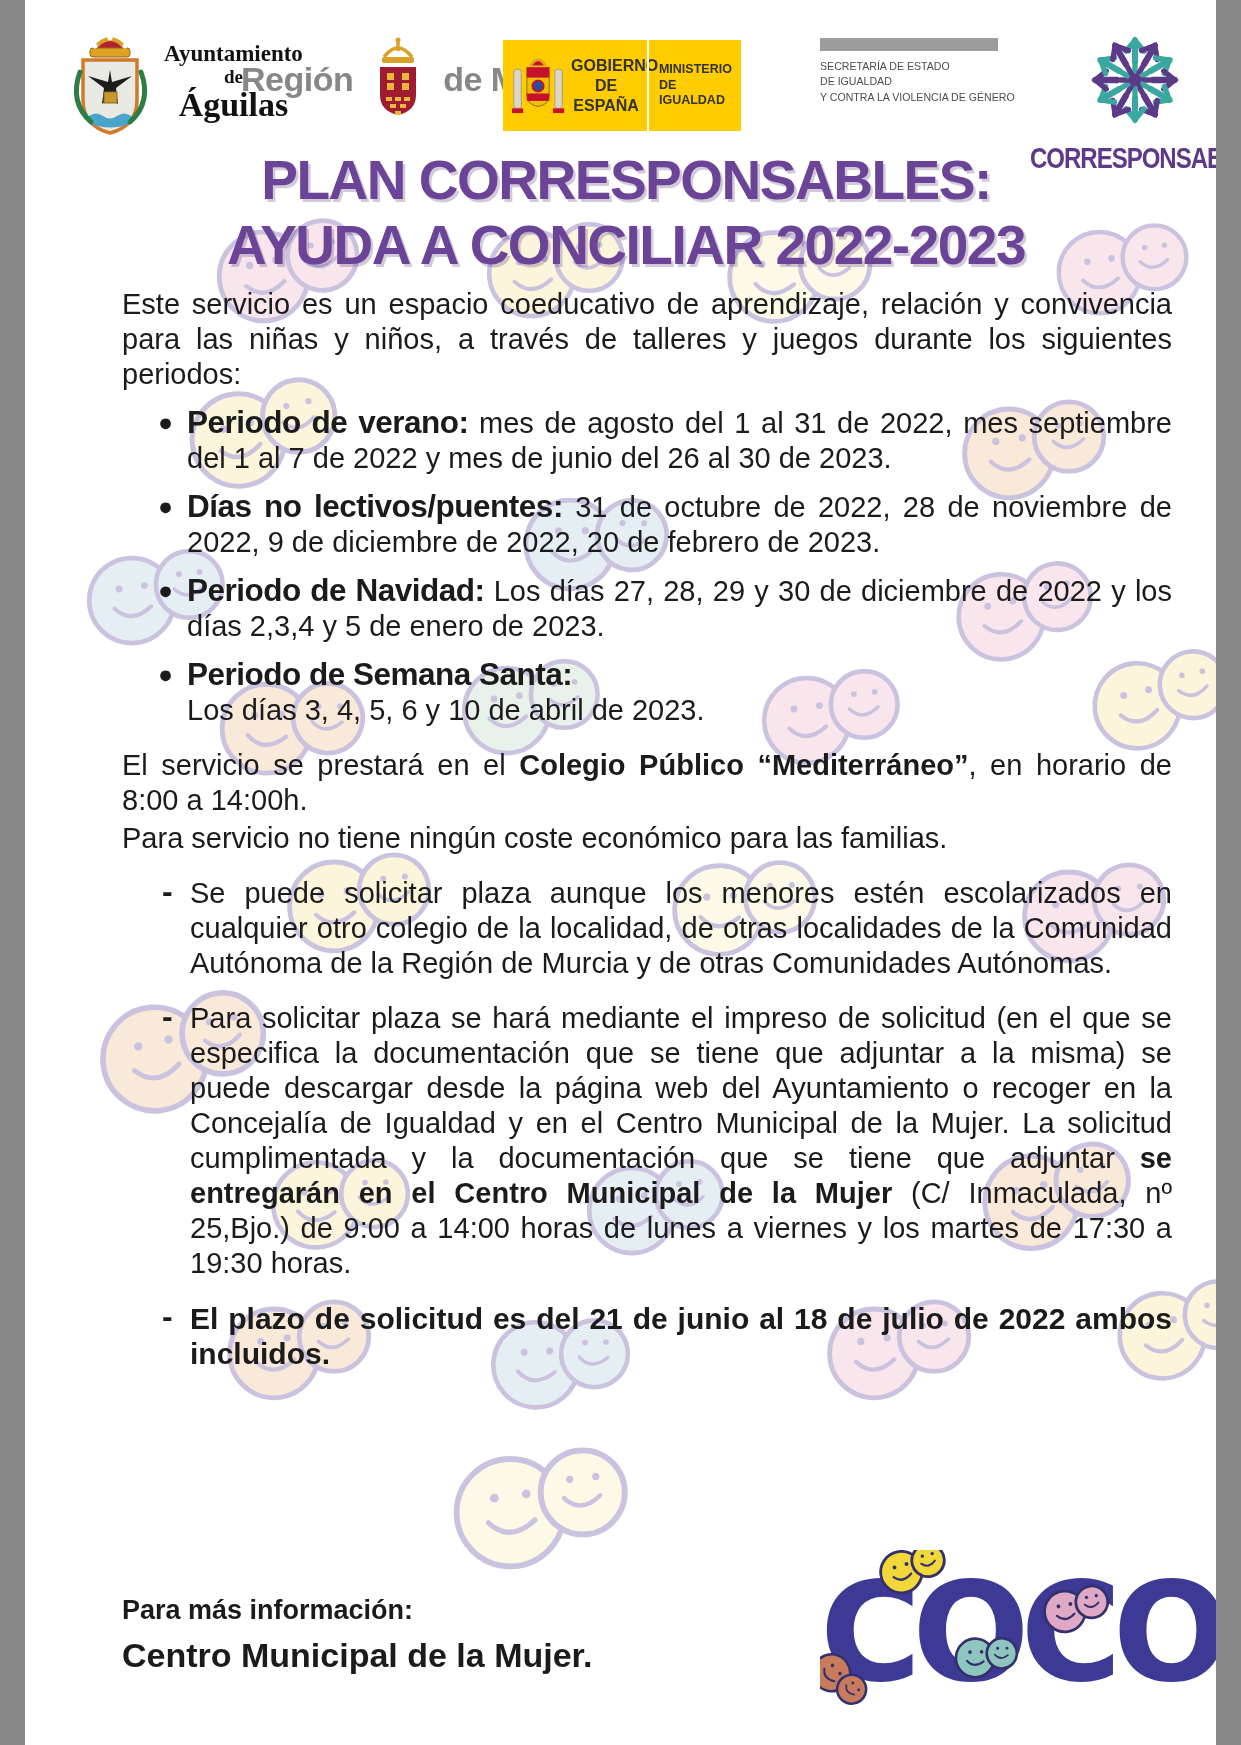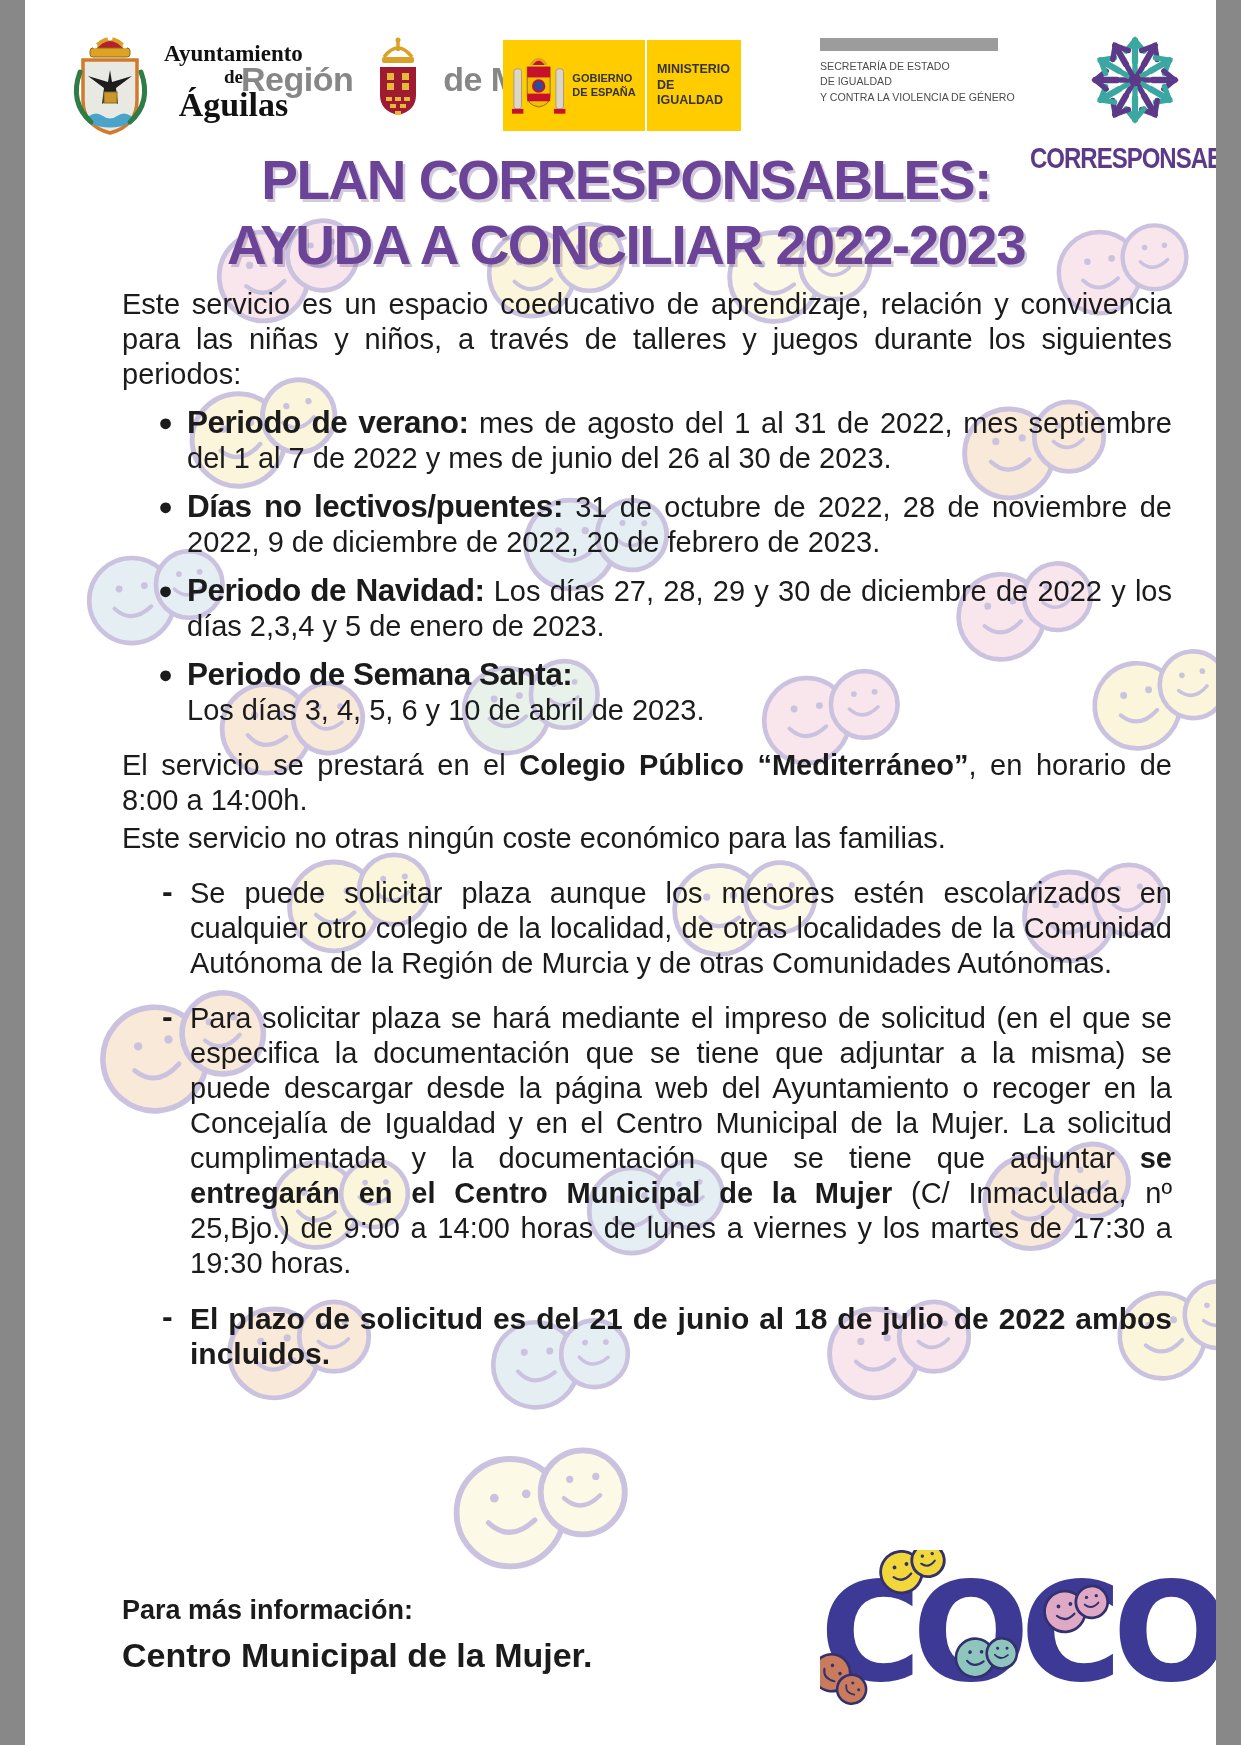--- a/index.html
+++ b/index.html
@@ -16,21 +16,21 @@
   .hdr { position:absolute; left:0; top:0; width:100%; height:150px; }
   .aguilas { position:absolute; left:38px; top:24px; display:flex; align-items:center; }
   .aguilas-text { font-family:"Liberation Serif", serif; color:#111; text-align:center; margin-left:6px; line-height:1; }
   .ag1 { font-size:23px; font-weight:700; }
   .ag2 { font-size:19px; font-weight:700; margin:2px 0; }
   .ag3 { font-size:34px; font-weight:700; }
   .murcia { position:absolute; left:216px; top:34px; display:flex; align-items:center; gap:21px; height:90px; }
   .murcia-word { font-size:34px; font-weight:700; color:#878787; letter-spacing:-0.5px; }
   .gob-box { position:absolute; left:478px; top:40px; width:238px; height:91px; background:#fc0; display:flex; align-items:center; }
   .gob-arms { margin-left:8px; }
-  .gob-txt { font-size:11px; font-weight:700; color:#333; line-height:1.25; margin-left:6px; width:70px; }
+  .gob-txt { font-size:16px; font-weight:700; color:#333; line-height:1.25; margin-left:6px; width:70px;text-align:center; }
   .gob-sep { width:2px; height:91px; background:#fff; margin-left:6px; }
   .min-txt { font-size:12.5px; font-weight:700; color:#333; line-height:1.25; margin-left:10px; width:88px; }
   .secretaria { position:absolute; left:795px; top:38px; width:185px; }
   .sec-bar { width:178px; height:13px; background:#9c9c9c; }
   .sec-txt { margin-top:8px; font-size:10.6px; color:#4c4c4c; line-height:1.45; white-space:nowrap; }
   .corresp { position:absolute; left:1005px; top:26px; width:210px; text-align:center; }
   .corresp-word { margin-top:2px; font-size:24px; font-weight:700; color:#5d3a87; letter-spacing:-1px; transform:scaleY(1.25); transform-origin:top; }
   
   .title { position:absolute; left:0; top:148px; width:100%; text-align:center;
     color:#6b4397; font-weight:700; font-size:55px; line-height:1.18; letter-spacing:-1.5px;
@@ -237,21 +237,21 @@
         <span class="p-dot">●</span><span class="p-label">Periodo de Navidad:</span><span> Los días 27, 28, 29 y 30 de diciembre de 2022 y los días 2,3,4 y 5 de enero de 2023.</span>
       </div>
       <div class="period">
         <span class="p-dot">●</span><span class="p-label">Periodo de Semana Santa:</span>
         <div>Los días 3, 4, 5, 6 y 10 de abril de 2023.</div>
       </div>
     </div>
 
     <div class="service">
       <p class="jp"><span>El servicio se prestará en el </span><b>Colegio Público “Mediterráneo”</b><span>, en horario de 8:00 a 14:00h.</span></p>
-      <p class="jp">Este servicio no otras ningún coste económico para las familias.</p>
+      <p class="jp">Para servicio no tiene ningún coste económico para las familias.</p>
     </div>
 
     <div class="notes">
       <div class="note">
         <span class="n-dash">-</span><span>Se puede solicitar plaza aunque los menores estén escolarizados en cualquier otro colegio de la localidad, de otras localidades de la Comunidad Autónoma de la Región de Murcia y de otras Comunidades Autónomas.</span>
       </div>
       <div class="note">
         <span class="n-dash">-</span><span>Para solicitar plaza se hará mediante el impreso de solicitud (en el que se especifica la documentación que se tiene que adjuntar a la misma) se puede descargar desde la página web del Ayuntamiento o recoger en la Concejalía de Igualdad y en el Centro Municipal de la Mujer. La solicitud cumplimentada y la documentación que se tiene que adjuntar </span><b>se entregarán en el Centro Municipal de la Mujer</b><span> (C/ Inmaculada, nº 25,Bjo.) de 9:00 a 14:00 horas de lunes a viernes y los martes de 17:30 a 19:30 horas.</span>
       </div>
       <div class="note allbold">

